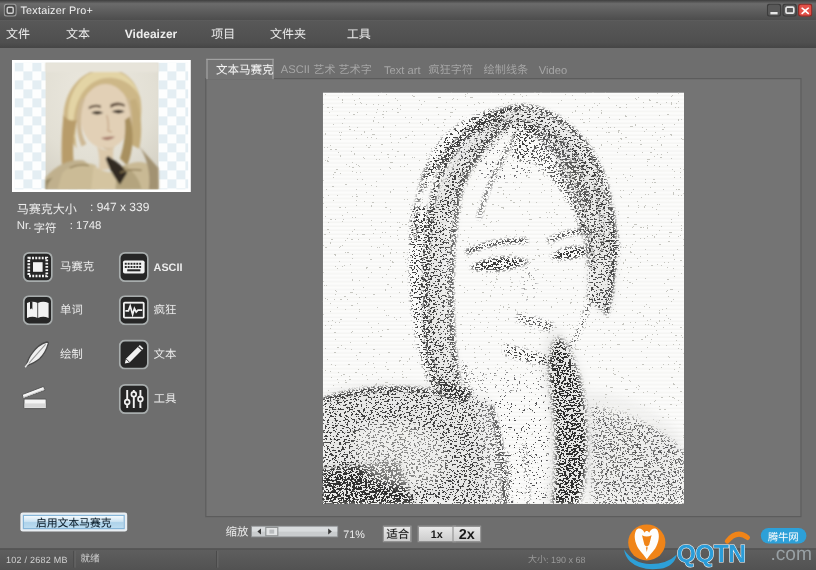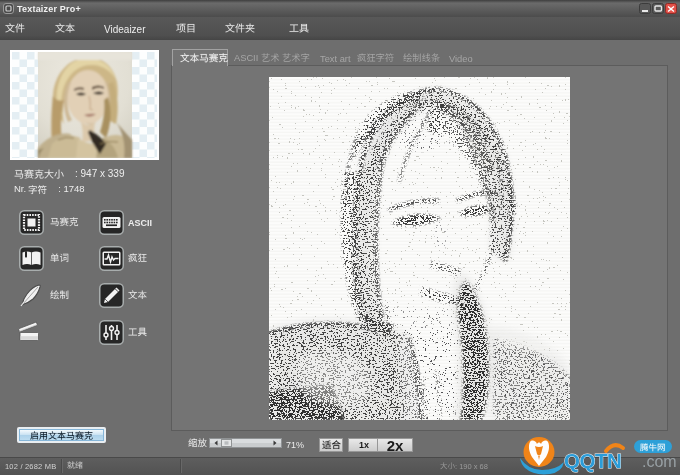--- a/index.html
+++ b/index.html
@@ -4,21 +4,21 @@
 html,body{width:680px;height:475px;overflow:hidden}
 body{font-family:"Liberation Sans",sans-serif;background:#6e6e6e;position:relative}
 .abs{position:absolute}
 </style></head><body>
 
 <div class="abs" style="left:0;top:0;width:680px;height:17px;background:linear-gradient(#3e3e3e 0%,#6b6b6b 18%,#5d5d5d 55%,#4c4c4c 100%)"></div>
 <svg class="abs" style="left:3px;top:3px" width="11" height="11" viewBox="0 0 11 11">
   <rect x="0.5" y="0.5" width="10" height="10" rx="2.5" fill="#4a4a4a" stroke="#9a9a9a"></rect>
   <rect x="3" y="3" width="5" height="5" rx="1" fill="none" stroke="#cfcfcf" stroke-width="1.2"></rect>
 </svg>
-<div class="abs" style="left:17px;top:3.5px;font-size:9px;font-weight:bold;color:#f2f2f2;letter-spacing:0.2px">Textaizer Pro+</div>
+<div class="abs" style="left:17px;top:3.5px;font-size:9px;font-weight:normal;color:#f2f2f2;letter-spacing:0.2px">Textaizer Pro+</div>
 <svg class="abs" style="left:639px;top:3px" width="38" height="11" viewBox="0 0 38 11">
   <rect x="0.5" y="0.5" width="11" height="10" rx="2" fill="#585858" stroke="#3c3c3c"></rect>
   <rect x="3" y="7" width="6" height="2" fill="#e8e8e8"></rect>
   <rect x="13.5" y="0.5" width="11" height="10" rx="2" fill="#585858" stroke="#3c3c3c"></rect>
   <rect x="16" y="3" width="6.5" height="5" rx="1" fill="none" stroke="#e8e8e8" stroke-width="1.4"></rect>
   <rect x="26.5" y="0.5" width="11" height="10" rx="2" fill="#e25048" stroke="#8e2b26"></rect>
   <path d="M29.4 3 L32 5 L34.6 3 L35.4 3.9 L33 6 L35.4 8.1 L34.6 9 L32 7 L29.4 9 L28.6 8.1 L31 6 L28.6 3.9 Z" fill="#fff"></path>
 </svg>
 
 <div class="abs" style="left:0;top:17px;width:680px;height:23px;background:linear-gradient(#585858,#4f4f4f 80%,#454545)"></div>
@@ -27,21 +27,21 @@
       <use href="#g6587" x="0"></use>
       <use href="#g4ef6" x="1000"></use>
     </svg>
   </div>
 <div class="abs" style="left:55px;top:23px">
     <svg width="20.0" height="10.0" viewBox="0 0 2000 1000" style="display:block;overflow:visible" fill="#ededed" stroke="#ededed" stroke-width="10">
       <use href="#g6587" x="0"></use>
       <use href="#g672c" x="1000"></use>
     </svg>
   </div>
-<div class="abs" style="left:104px;top:24px;font-size:10px;font-weight:normal;color:#ededed">Videaizer</div>
+<div class="abs" style="left:104px;top:24px;font-size:10px;font-weight:bold;color:#ededed">Videaizer</div>
 <div class="abs" style="left:176px;top:23px">
     <svg width="20.0" height="10.0" viewBox="0 0 2000 1000" style="display:block;overflow:visible" fill="#ededed" stroke="#ededed" stroke-width="10">
       <use href="#g9879" x="0"></use>
       <use href="#g76ee" x="1000"></use>
     </svg>
   </div>
 <div class="abs" style="left:225px;top:23px">
     <svg width="30.0" height="10.0" viewBox="0 0 3000 1000" style="display:block;overflow:visible" fill="#ededed" stroke="#ededed" stroke-width="10">
       <use href="#g6587" x="0"></use>
       <use href="#g4ef6" x="1000"></use>
@@ -470,21 +470,21 @@
   <rect x="15.5" y="3.3" width="4" height="3.4" fill="#b9bcbe"></rect>
 </svg>
 <div class="abs" style="left:286px;top:439.5px;font-size:9px;color:#ededed">71%</div>
 <div class="abs" style="left:319px;top:438px;width:24px;height:14px;background:linear-gradient(#e9e9e9,#cccccc);border:1px solid #979797;display:flex;align-items:center;justify-content:center">
     <svg width="19.0" height="9.5" viewBox="0 0 2000 1000" style="display:block;overflow:visible" fill="#1a1a1a" stroke="#1a1a1a" stroke-width="10">
       <use href="#g9002" x="0"></use>
       <use href="#g5408" x="1000"></use>
     </svg>
   </div>
 <div class="abs" style="left:348px;top:438px;width:32px;height:14px;background:linear-gradient(#e9e9e9,#cccccc);border:1px solid #979797;display:flex;align-items:center;justify-content:center;font-size:9px;font-weight:bold;color:#1a1a1a">1x</div>
-<div class="abs" style="left:377px;top:438px;width:36px;height:14px;background:linear-gradient(#e9e9e9,#cccccc);border:1px solid #979797;display:flex;align-items:center;justify-content:center;font-size:15px;font-weight:bold;color:#1a1a1a">2x</div>
+<div class="abs" style="left:377px;top:438px;width:24px;height:14px;background:linear-gradient(#e9e9e9,#cccccc);border:1px solid #979797;display:flex;align-items:center;justify-content:center;font-size:12px;font-weight:bold;color:#1a1a1a">2x</div>
 
 <div class="abs" style="left:0;top:457px;width:680px;height:18px;background:linear-gradient(#5e5e5e,#525252);border-top:1px solid #494949"></div>
 <div class="abs" style="left:5px;top:461.5px;font-size:7.5px;color:#d2d2d2;letter-spacing:0.2px">102 / 2682 MB</div>
 <div class="abs" style="left:61px;top:459px;width:1px;height:14px;background:#4a4a4a"></div>
 <div class="abs" style="left:62px;top:459px;width:1px;height:14px;background:#686868"></div>
 <div class="abs" style="left:67px;top:461px">
     <svg width="16.0" height="8.0" viewBox="0 0 2000 1000" style="display:block;overflow:visible" fill="#cfcfcf" stroke="#cfcfcf" stroke-width="8">
       <use href="#g5c31" x="0"></use>
       <use href="#g7eea" x="1000"></use>
     </svg>

